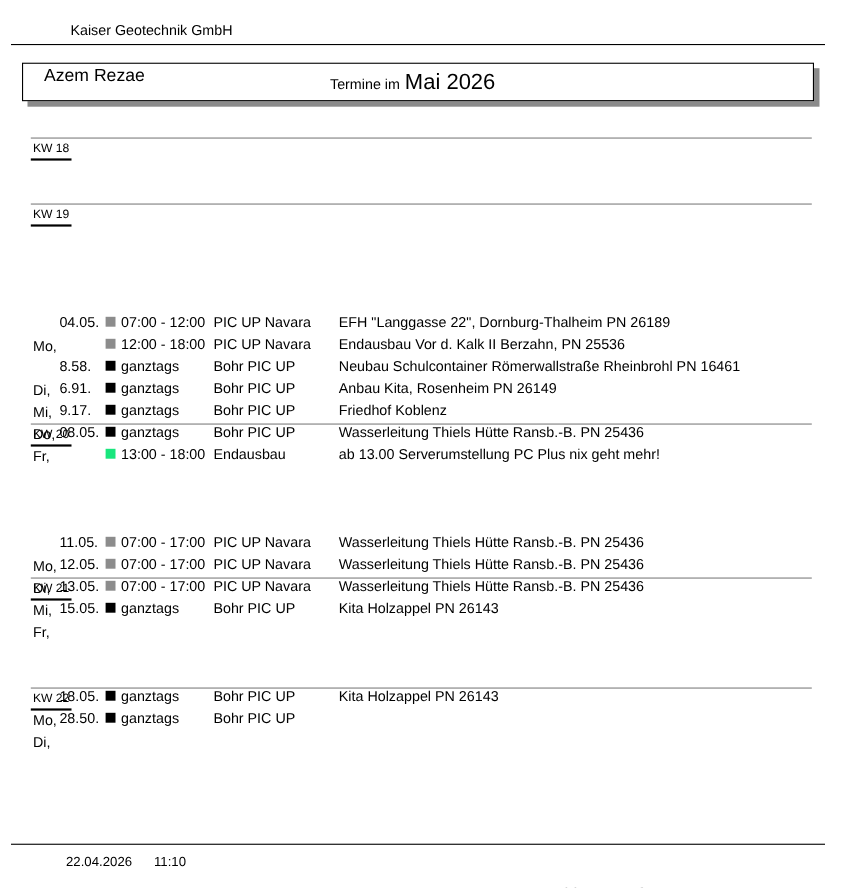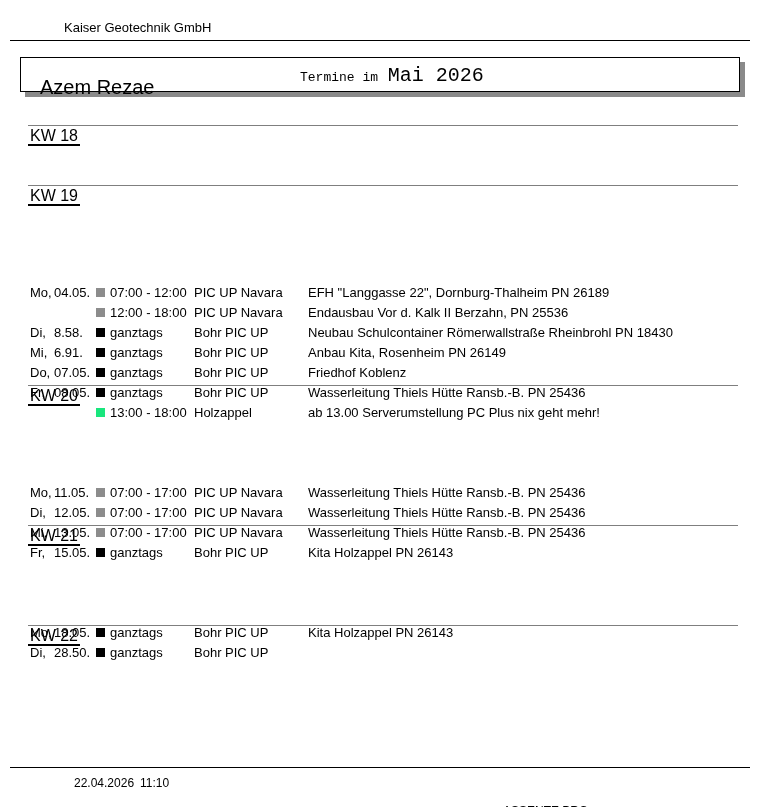--- a/index.html
+++ b/index.html
@@ -2,31 +2,31 @@
 <html><head>
 <meta charset="utf-8">
 <style>
   html, body { margin: 0; padding: 0; background: #ffffff; }
   body { width: 780px; height: 807px; position: relative; overflow: hidden;
          font-family: "Liberation Sans", sans-serif; color: #000; }
   .company { position: absolute; left: 64px; top: 20px; font-size: 13px; text-align: right; }
   .top-rule { position: absolute; left: 10px; right: 30px; top: 40px; height: 1px; background: #000; }
   .title-box { position: absolute; left: 20px; top: 57px; width: 718px; height: 33px;
                border: 1px solid #000; background: #fff; box-shadow: 5px 5px 0 #8a8a8a; }
-  .person { position: absolute; left: 19px; top: 18px; font-size: 20px; text-align: right; }
-  .termine { position: absolute; left: 279px; top: 6px; white-space: nowrap; font-family: Liberation Mono, monospace; }
+  .person { position: absolute; left: 19px; top: 3px; font-size: 16px; text-align: right; }
+  .termine { position: absolute; left: 279px; top: 6px; white-space: nowrap; }
   .termine .small { font-size: 13px; }
   .termine .big { font-size: 20px; }
   .week { position: absolute; left: 28px; right: 42px; }
   .week-rule { position: absolute; left: 0; right: 0; top: 0; height: 1px; background: #7f7f7f; }
-  .week-label { position: absolute; left: 0; top: 3px; font-size: 16px; padding: 0 2px 1px 2px;
+  .week-label { position: absolute; left: 0; top: 3px; font-size: 11px; padding: 0 2px 1px 2px;
                 border-bottom: 2px solid #000; line-height: 15px; }
   .row { position: absolute; left: 30px; height: 20px; font-size: 13px; line-height: 20px; white-space: nowrap; }
   .row span { position: absolute; top: 0; }
-  .c-day { left: 0; }
+  .c-day { left: 0; margin-top: 22px; }
   .c-date { left: 24px; }
   .c-sq { left: 66px; top: 5px !important; width: 9px; height: 9px; }
   .c-time { left: 80px; }
   .c-res { left: 164px; }
   .c-desc { left: 278px; }
   .bottom-rule { position: absolute; left: 10px; right: 30px; top: 767px; height: 1px; background: #000; }
   .footer { position: absolute; top: 776px; font-size: 12px; }
 </style>
 </head>
 <body>
@@ -59,21 +59,21 @@
       <div class="week-rule"></div>
       <div class="week-label">KW 21</div>
     </div>
     <div class="week" style="top: 625px;">
       <div class="week-rule"></div>
       <div class="week-label">KW 22</div>
     </div>
   </div>
 
 <div class="bottom-rule"></div>
-<div class="footer" style="left:74px;">22.04.2026</div>
+<div class="footer" style="left:60px;">22.04.2026</div>
 <div class="footer" style="left:140px;">11:10</div>
 <div class="footer" style="left:503px;margin-top:28px;">ASSENTE PRO</div>
 
 <div class="row" style="top: 283px; left: 30px; position: absolute;">
     <span class="c-day">Mo,</span>
     <span class="c-date">04.05.</span>
     <span class="c-sq" style="background: rgb(140, 140, 140);"></span>
     <span class="c-time">07:00 - 12:00</span>
     <span class="c-res">PIC UP Navara</span>
     <span class="c-desc">EFH "Langgasse 22", Dornburg-Thalheim PN 26189</span>
@@ -85,52 +85,52 @@
     <span class="c-time">12:00 - 18:00</span>
     <span class="c-res">PIC UP Navara</span>
     <span class="c-desc">Endausbau Vor d. Kalk II Berzahn, PN 25536</span>
   </div>
 <div class="row" style="top: 323px; left: 30px; position: absolute;">
     <span class="c-day">Di,</span>
     <span class="c-date">8.58.</span>
     <span class="c-sq" style="background: rgb(0, 0, 0);"></span>
     <span class="c-time">ganztags</span>
     <span class="c-res">Bohr PIC UP</span>
-    <span class="c-desc">Neubau Schulcontainer Römerwallstraße Rheinbrohl PN 18430</span>
+    <span class="c-desc">Neubau Schulcontainer Römerwallstraße Rheinbrohl PN 16461</span>
   </div>
 <div class="row" style="top: 343px; left: 30px; position: absolute;">
     <span class="c-day">Mi,</span>
     <span class="c-date">6.91.</span>
     <span class="c-sq" style="background: rgb(0, 0, 0);"></span>
     <span class="c-time">ganztags</span>
     <span class="c-res">Bohr PIC UP</span>
     <span class="c-desc">Anbau Kita, Rosenheim PN 26149</span>
   </div>
 <div class="row" style="top: 363px; left: 30px; position: absolute;">
     <span class="c-day">Do,</span>
-    <span class="c-date">07.05.</span>
+    <span class="c-date">9.17.</span>
     <span class="c-sq" style="background: rgb(0, 0, 0);"></span>
     <span class="c-time">ganztags</span>
     <span class="c-res">Bohr PIC UP</span>
     <span class="c-desc">Friedhof Koblenz</span>
   </div>
 <div class="row" style="top: 383px; left: 30px; position: absolute;">
     <span class="c-day">Fr,</span>
     <span class="c-date">08.05.</span>
     <span class="c-sq" style="background: rgb(0, 0, 0);"></span>
     <span class="c-time">ganztags</span>
     <span class="c-res">Bohr PIC UP</span>
     <span class="c-desc">Wasserleitung Thiels Hütte Ransb.-B. PN 25436</span>
   </div>
 <div class="row" style="top: 403px; left: 30px; position: absolute;">
     <span class="c-day"></span>
     <span class="c-date"></span>
     <span class="c-sq" style="background: rgb(25, 230, 125);"></span>
     <span class="c-time">13:00 - 18:00</span>
-    <span class="c-res">Holzappel</span>
+    <span class="c-res">Endausbau</span>
     <span class="c-desc">ab 13.00 Serverumstellung PC Plus nix geht mehr!</span>
   </div>
 <div class="row" style="top: 483px; left: 30px; position: absolute;">
     <span class="c-day">Mo,</span>
     <span class="c-date">11.05.</span>
     <span class="c-sq" style="background: rgb(140, 140, 140);"></span>
     <span class="c-time">07:00 - 17:00</span>
     <span class="c-res">PIC UP Navara</span>
     <span class="c-desc">Wasserleitung Thiels Hütte Ransb.-B. PN 25436</span>
   </div>

